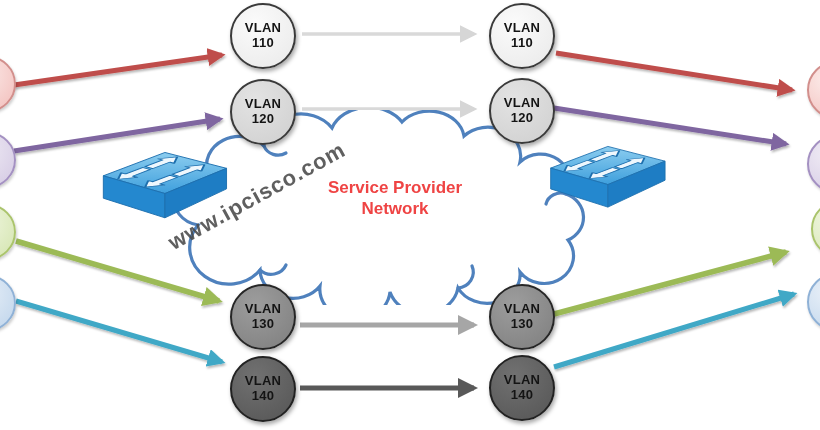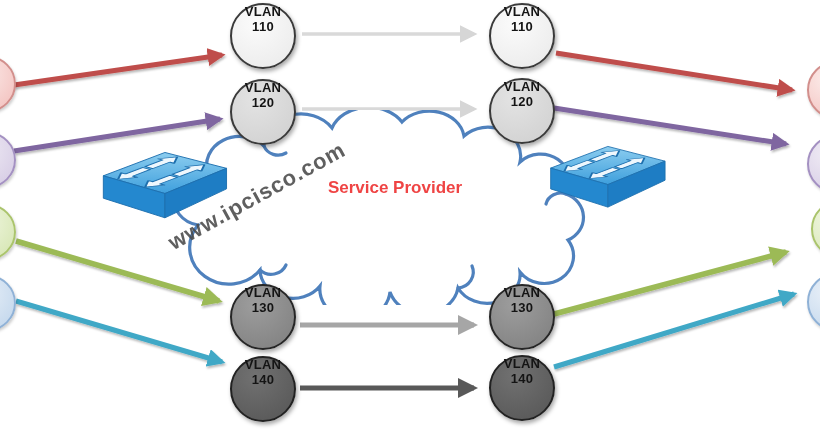--- a/index.html
+++ b/index.html
@@ -5,21 +5,21 @@
   html,body{margin:0;padding:0;background:#fff;}
   .stage{
     position:relative;width:820px;height:430px;overflow:hidden;background:#fff;
     font-family:"Liberation Sans", sans-serif;
   }
   svg{display:block;}
   #wires{position:absolute;left:0;top:0;z-index:1;}
   
   .vlan-node{
     position:absolute;width:62px;height:62px;border-radius:50%;
-    display:flex;flex-direction:column;align-items:center;
+    display:flex;flex-direction:column;align-items:center;justify-content:center;
     font-weight:bold;font-size:13px;line-height:1.15;color:#141414;
     letter-spacing:.3px;z-index:3;
     box-shadow:1.5px 2.5px 4px rgba(0,0,0,.35);
   }
   .vlan-110{background:radial-gradient(circle at 38% 30%,#fbfbfb,#e9e9e9);border:2.5px solid #3a3a3a;}
   .vlan-120{background:radial-gradient(circle at 38% 30%,#e3e3e3,#cfcfcf);border:2.5px solid #3a3a3a;}
   .vlan-130{background:radial-gradient(circle at 38% 30%,#9d9d9d,#7e7e7e);border:2.5px solid #262626;}
   .vlan-140{background:radial-gradient(circle at 38% 30%,#717171,#555555);border:2.5px solid #222222;}
   
   .edge-node{position:absolute;border-radius:50%;z-index:3;box-shadow:1px 2px 3px rgba(0,0,0,.2);}
@@ -118,20 +118,21 @@
                A 29,27 0 0 1 30,115 Z"></path>
       <path fill="none" d="M 92,160 a 16,15 0 0 0 26,-5"></path>
       <path fill="none" d="M 290,178 a 17,16 0 0 0 14,-22"></path>
       <path fill="none" d="M 398,84 a 15,14 0 0 0 -20,10"></path>
       <path fill="none" d="M 96,36 a 15,14 0 0 0 22,7"></path>
     </g>
   </svg>
 
   <div class="cloud-label">
     <div>Service Provider</div>
+    <div>Network</div>
   </div>
 
   <div class="vlan-node vlan-110" style="left:230px;top:3px">
     <span>VLAN</span>
     <span>110</span>
   </div>
   <div class="vlan-node vlan-120" style="left:230px;top:79px">
     <span>VLAN</span>
     <span>120</span>
   </div>

